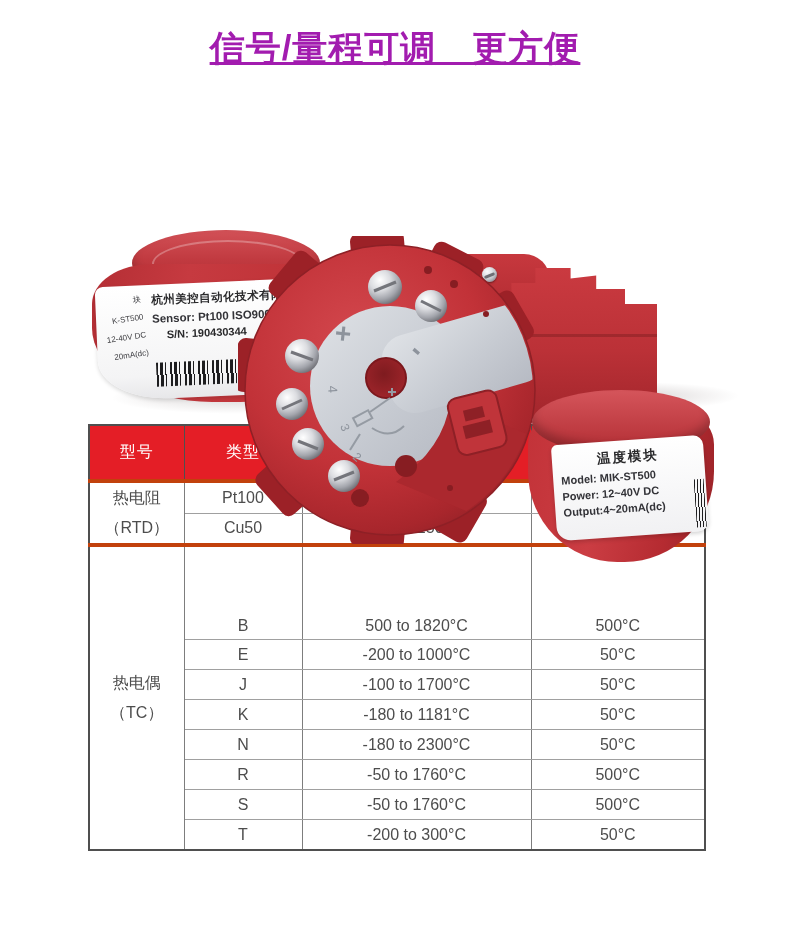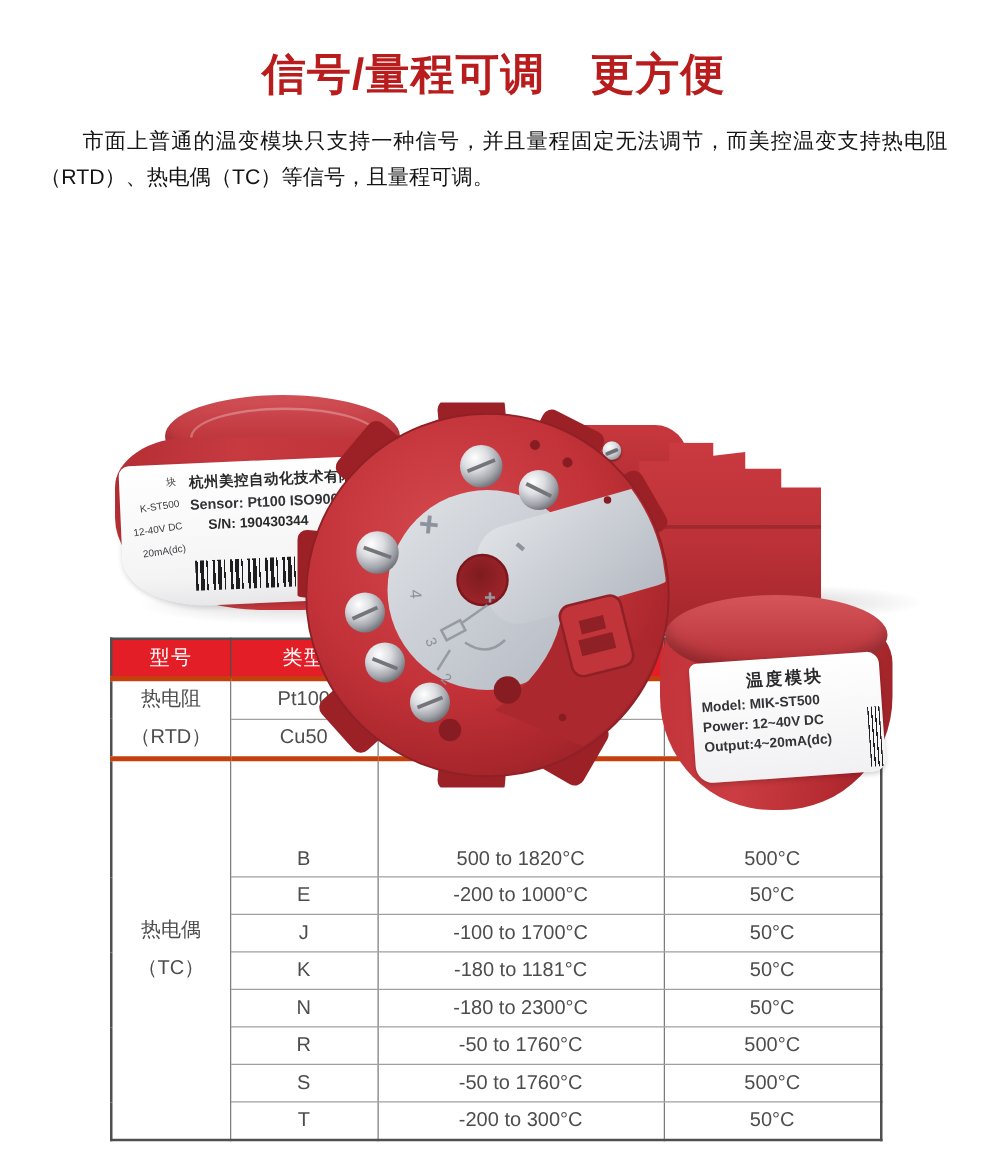--- a/index.html
+++ b/index.html
@@ -5,23 +5,24 @@
   html,body{margin:0;padding:0;}
   body{
     width:790px;height:930px;background:#ffffff;
     font-family:"Liberation Sans","DejaVu Sans",sans-serif;
     color:#1a1a1a;overflow:hidden;position:relative;
   }
   .page{position:relative;width:790px;height:930px;}
 
   
   .title{
-    margin:12px;padding-top:26px;height:44px;line-height:44px;
-    text-align:center;font-size:35px;font-weight:700;color:#b91c1c;
+    margin:0;padding-top:26px;height:44px;line-height:44px;
+    text-align:center;font-size:35px;font-weight:700;color:#a21caf;
     letter-spacing:1px;
+    text-decoration:underline;
   }
   .intro{
     margin:16px 32px 0 32px;width:726px;
     font-size:17px;line-height:29px;color:#141414;
     text-indent:34px;text-align:justify;
   }
 
   
   .photo{position:relative;width:790px;height:332px;margin-top:12px;}
   .photo *{position:absolute;}
@@ -86,36 +87,35 @@
     background:repeating-linear-gradient(90deg,#1d1d1f 0 1px,transparent 1px 3px);}
 
   
   .mod-center{left:238px;top:154px;width:308px;height:308px;}
 
   
   .spec-wrap{margin:10px 0 0 88px;width:616px;}
   #spec-table{border-collapse:collapse;table-layout:fixed;width:616px;
     font-size:16px;color:#4d4d4d;border:2px solid #4f4f4f;}
   #spec-table th{background:var(--accent,#e41e26);color:#ffffff;font-weight:500;
-    font-size:16px;height:29px;padding:0;border:1px solid #4f4f4f;letter-spacing:1px;}
+    font-size:16px;height:29px;padding:12px;border:1px solid #4f4f4f;letter-spacing:1px;}
   #spec-table td{height:29px;padding:0;text-align:center;
     border-top:1px solid #a0a0a0;border-bottom:1px solid #a0a0a0;
     border-left:1px solid #7d7d7d;border-right:1px solid #7d7d7d;}
   #spec-table tr.group-start td{border-top:4px solid #c2410c;}
   #spec-table td.model-cell{line-height:30px;font-size:16px;color:#4d4d4d;}
   #spec-table tr.tall-row td:not(.model-cell){height:88px;vertical-align:bottom;padding-bottom:4px;}
 </style>
 </head>
 <body>
 
 <div class="page">
 
   <h1 class="title">信号/量程可调　更方便</h1>
 
-  <p class="intro">市面上普通的温变模块只支持一种信号，并且量程固定无法调节，而美控温变支持热电阻（RTD）、热电偶（TC）等信号，且量程可调。</p>
 
   <div class="photo">
 
     <div class="floor-shadow" style="left:110px;top:300px;width:250px;height:32px;"></div>
     <div class="floor-shadow" style="left:280px;top:282px;width:280px;height:40px;"></div>
     <div class="floor-shadow" style="left:540px;top:300px;width:200px;height:28px;"></div>
 
     <div class="mod-left">
       <div class="ml-rim"></div>
       <div class="ml-ring"></div>

